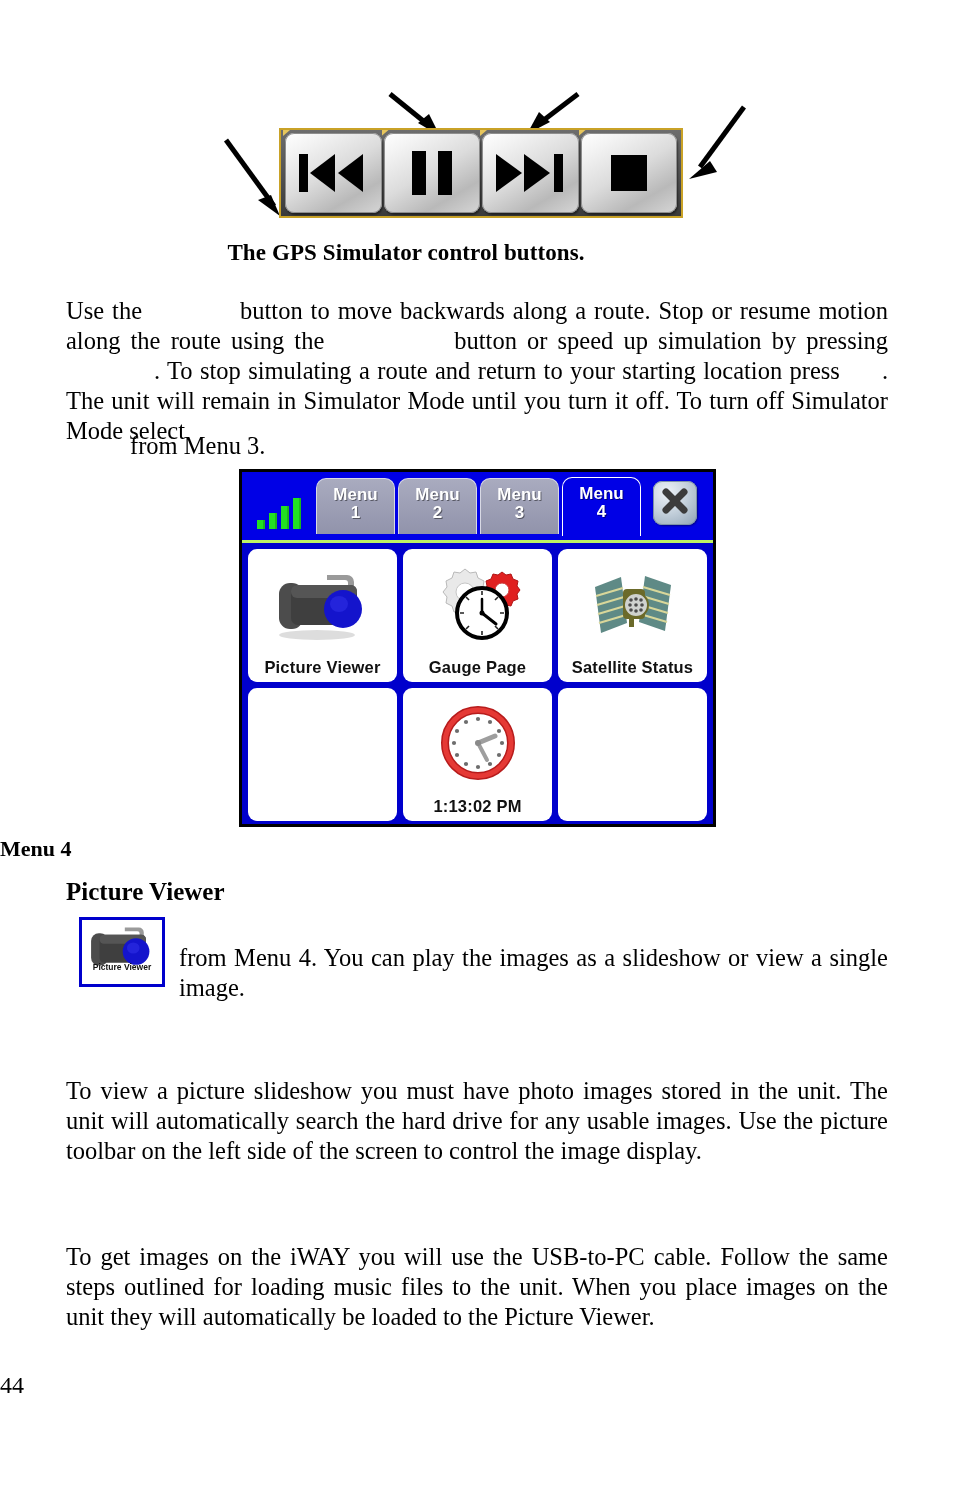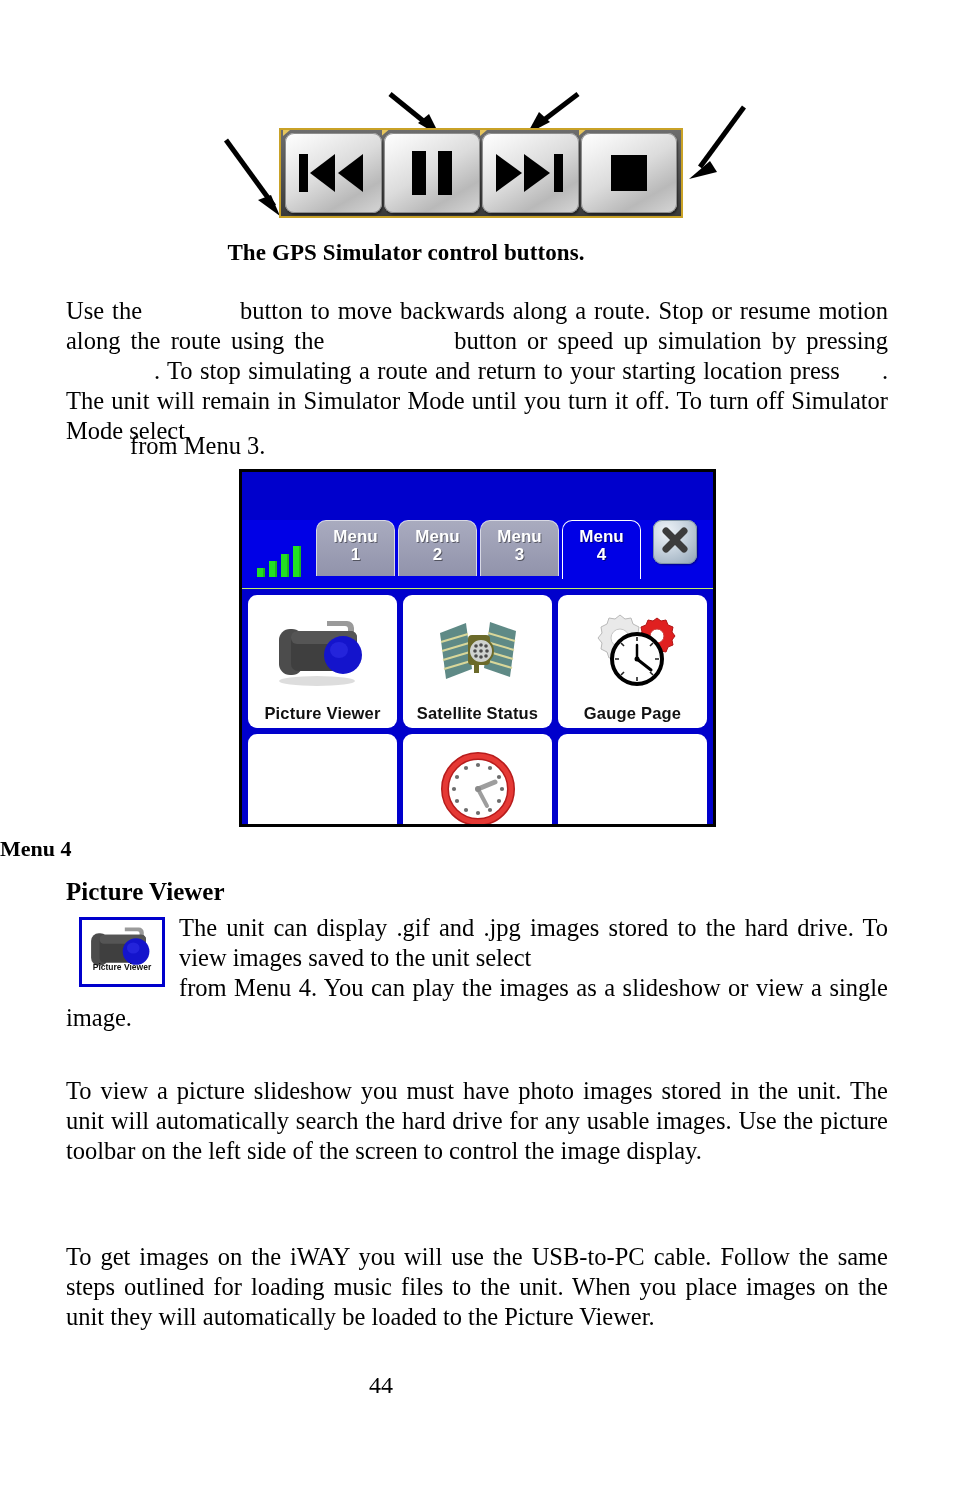--- a/index.html
+++ b/index.html
@@ -93,24 +93,23 @@
     height: 358px;
     box-sizing: border-box;
     background: #0000cc;
     border: 3px solid #000000;
     overflow: hidden;
   }
   .dev-tabbar {
     position: relative;
     height: 68px;
     background: #0000e6;
-    border-bottom: 1px solid #bef264;
+    border-bottom: 3px solid #bef264;
     display: flex;
-    align-items: flex-start;
-    margin-top: 48px;
+    align-items: center;
   }
   .signal-icon {
     width: 74px;
     height: 100%;
     display: flex;
     align-items: flex-end;
     justify-content: center;
     padding-bottom: 11px;
     box-sizing: border-box;
   }
@@ -231,21 +230,21 @@
     font-family: "Liberation Sans", sans-serif;
     font-weight: bold;
     font-size: 8.5px;
     color: #111;
   }
   .pv-text { text-align: justify; }
 
   .page-num {
     position: absolute;
     left: 0; top: 1372px; width: 762px;
-    text-align: center;
+    text-align: left;
     font-size: 24px;
   }
 </style>
 </head>
 <body>
 
 <div class="fig-buttons-wrap">
 
   <div class="ar" style="left:222px;top:50px;">
     <svg width="70" height="90" viewBox="0 0 70 90">
@@ -371,20 +370,50 @@
           <path d="M58 8 h20 a7 7 0 0 1 7 7 v5 h-6 v-4 a3 3 0 0 0 -3 -3 h-18z" fill="#9a9a9a"></path>
           <rect x="10" y="16" width="24" height="46" rx="11" fill="#4c4c4c"></rect>
           <rect x="22" y="18" width="66" height="40" rx="7" fill="#3f3f3f"></rect>
           <rect x="22" y="18" width="66" height="13" rx="6" fill="#555"></rect>
           <ellipse cx="74" cy="42" rx="19" ry="19" fill="#1414cc"></ellipse>
           <ellipse cx="70" cy="37" rx="9" ry="8" fill="#2a2ae0" opacity=".75"></ellipse>
           <ellipse cx="48" cy="68" rx="38" ry="5" fill="#cfcfcf" opacity=".7"></ellipse>
         </svg>
       </div>
       <div class="lbl">Picture  Viewer</div>
+    </div>
+
+    <div class="dev-cell">
+      <div class="ico">
+        <svg width="104" height="74" viewBox="0 0 104 74">
+          <g fill="#e9e9e9" stroke="#b9b9b9" stroke-width="1">
+            <path d="M34 6 l5 -4 l5 4 l6 -1 l2 6 l6 3 l-1 6 l4 5 l-4 5 l1 6 l-6 3 l-2 6 l-6 -1 l-5 4 l-5 -4 l-6 1 l-2 -6 l-6 -3 l1 -6 l-4 -5 l4 -5 l-1 -6 l6 -3 l2 -6z"></path>
+          </g>
+          <circle cx="39" cy="25" r="9" fill="#ffffff" stroke="#c6c6c6"></circle>
+          <g fill="#e02020" stroke="#b01414" stroke-width="1">
+            <path d="M72 8 l4 -3 l4 3 l5 -1 l2 5 l5 2 l-1 5 l3 4 l-3 4 l1 5 l-5 2 l-2 5 l-5 -1 l-4 3 l-4 -3 l-5 1 l-2 -5 l-5 -2 l1 -5 l-3 -4 l3 -4 l-1 -5 l5 -2 l2 -5z"></path>
+          </g>
+          <circle cx="76" cy="23" r="7" fill="#ffffff" stroke="#c33"></circle>
+          <circle cx="56" cy="46" r="25" fill="#ffffff" stroke="#000000" stroke-width="4"></circle>
+          <g stroke="#222" stroke-width="1.6">
+            <line x1="56" y1="24" x2="56" y2="28"></line>
+            <line x1="56" y1="64" x2="56" y2="68"></line>
+            <line x1="34" y1="46" x2="38" y2="46"></line>
+            <line x1="74" y1="46" x2="78" y2="46"></line>
+            <line x1="40" y1="30" x2="43" y2="33"></line>
+            <line x1="69" y1="59" x2="72" y2="62"></line>
+            <line x1="72" y1="30" x2="69" y2="33"></line>
+            <line x1="43" y1="59" x2="40" y2="62"></line>
+          </g>
+          <line x1="56" y1="46" x2="70" y2="57" stroke="#000" stroke-width="3" stroke-linecap="round"></line>
+          <line x1="56" y1="46" x2="56" y2="32" stroke="#000" stroke-width="2.5" stroke-linecap="round"></line>
+          <circle cx="56" cy="46" r="2.5" fill="#000"></circle>
+        </svg>
+      </div>
+      <div class="lbl">Gauge Page</div>
     </div>
 
     <div class="dev-cell">
       <div class="ico">
         <svg width="108" height="74" viewBox="0 0 108 74">
           <g>
             <polygon points="16,20 42,10 48,56 22,66" fill="#5f8a86"></polygon>
             <g stroke="#d9d79a" stroke-width="2">
               <line x1="17" y1="29" x2="44" y2="21"></line>
               <line x1="18" y1="38" x2="45" y2="30"></line>
@@ -411,50 +440,20 @@
                 <circle cx="57" cy="44" r="1.8"></circle>
                 <circle cx="62" cy="43" r="1.8"></circle>
             </g>
             <rect x="50" y="52" width="5" height="8" fill="#6b6a2a"></rect>
           </g>
         </svg>
       </div>
       <div class="lbl">Satellite  Status</div>
     </div>
 
-    <div class="dev-cell">
-      <div class="ico">
-        <svg width="104" height="74" viewBox="0 0 104 74">
-          <g fill="#e9e9e9" stroke="#b9b9b9" stroke-width="1">
-            <path d="M34 6 l5 -4 l5 4 l6 -1 l2 6 l6 3 l-1 6 l4 5 l-4 5 l1 6 l-6 3 l-2 6 l-6 -1 l-5 4 l-5 -4 l-6 1 l-2 -6 l-6 -3 l1 -6 l-4 -5 l4 -5 l-1 -6 l6 -3 l2 -6z"></path>
-          </g>
-          <circle cx="39" cy="25" r="9" fill="#ffffff" stroke="#c6c6c6"></circle>
-          <g fill="#e02020" stroke="#b01414" stroke-width="1">
-            <path d="M72 8 l4 -3 l4 3 l5 -1 l2 5 l5 2 l-1 5 l3 4 l-3 4 l1 5 l-5 2 l-2 5 l-5 -1 l-4 3 l-4 -3 l-5 1 l-2 -5 l-5 -2 l1 -5 l-3 -4 l3 -4 l-1 -5 l5 -2 l2 -5z"></path>
-          </g>
-          <circle cx="76" cy="23" r="7" fill="#ffffff" stroke="#c33"></circle>
-          <circle cx="56" cy="46" r="25" fill="#ffffff" stroke="#000000" stroke-width="4"></circle>
-          <g stroke="#222" stroke-width="1.6">
-            <line x1="56" y1="24" x2="56" y2="28"></line>
-            <line x1="56" y1="64" x2="56" y2="68"></line>
-            <line x1="34" y1="46" x2="38" y2="46"></line>
-            <line x1="74" y1="46" x2="78" y2="46"></line>
-            <line x1="40" y1="30" x2="43" y2="33"></line>
-            <line x1="69" y1="59" x2="72" y2="62"></line>
-            <line x1="72" y1="30" x2="69" y2="33"></line>
-            <line x1="43" y1="59" x2="40" y2="62"></line>
-          </g>
-          <line x1="56" y1="46" x2="70" y2="57" stroke="#000" stroke-width="3" stroke-linecap="round"></line>
-          <line x1="56" y1="46" x2="56" y2="32" stroke="#000" stroke-width="2.5" stroke-linecap="round"></line>
-          <circle cx="56" cy="46" r="2.5" fill="#000"></circle>
-        </svg>
-      </div>
-      <div class="lbl">Gauge Page</div>
-    </div>
-
     <div class="dev-cell empty">
       <div class="lbl"></div>
     </div>
 
     <div class="dev-cell">
       <div class="ico">
         <svg width="82" height="82" viewBox="0 0 82 82">
           <circle cx="41" cy="41" r="33" fill="none" stroke="#b71c1c" stroke-width="8"></circle>
           <circle cx="41" cy="41" r="33" fill="none" stroke="#e53935" stroke-width="5"></circle>
           <circle cx="41" cy="41" r="28" fill="#ffffff"></circle>
@@ -498,21 +497,21 @@
         <rect x="10" y="16" width="24" height="46" rx="11" fill="#4c4c4c"></rect>
         <rect x="22" y="18" width="66" height="40" rx="7" fill="#3f3f3f"></rect>
         <rect x="22" y="18" width="66" height="13" rx="6" fill="#555"></rect>
         <ellipse cx="74" cy="42" rx="19" ry="19" fill="#1414cc"></ellipse>
         <ellipse cx="70" cy="37" rx="9" ry="8" fill="#2a2ae0" opacity=".75"></ellipse>
       </svg>
     </span>
     <span class="pv-lbl">Picture Viewer</span>
   </div>
   <div class="pv-text">
-    <span>The unit can display .gif and .jpg images stored to the hard drive. To view images saved to the unit select</span><span class="gap-img" style="width:60px;">&nbsp;</span><br>
+    <span class="gap-img" style="width:60px;">&nbsp;</span><br>
     <span>from Menu 4. You can play the images as a slideshow or view a single image.</span>
   </div>
 </div>
 
 <div class="para" style="top:1048px;margin-top:28px;">To view a picture slideshow you must have photo images stored in the unit. The unit will automatically search the hard drive for any usable images. Use the picture toolbar on the left side of the screen to control the image display.</div>
 <div class="para" style="top:1242px;">To get images on the iWAY you will use the USB-to-PC cable. Follow the same steps outlined for loading music files to the unit. When you place images on the unit they will automatically be loaded to the Picture Viewer.</div>
 
 <div class="page-num">44</div>
 
 </body></html>

